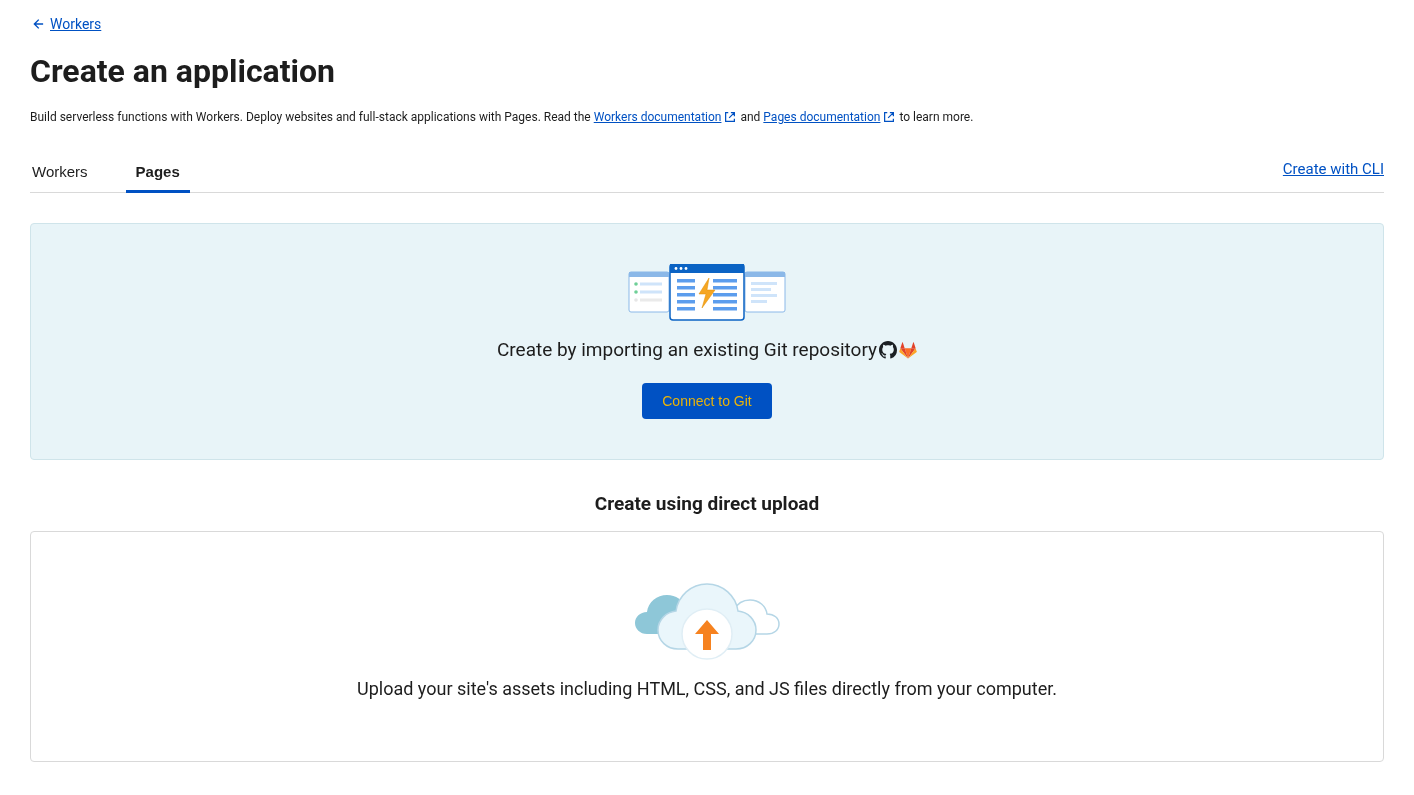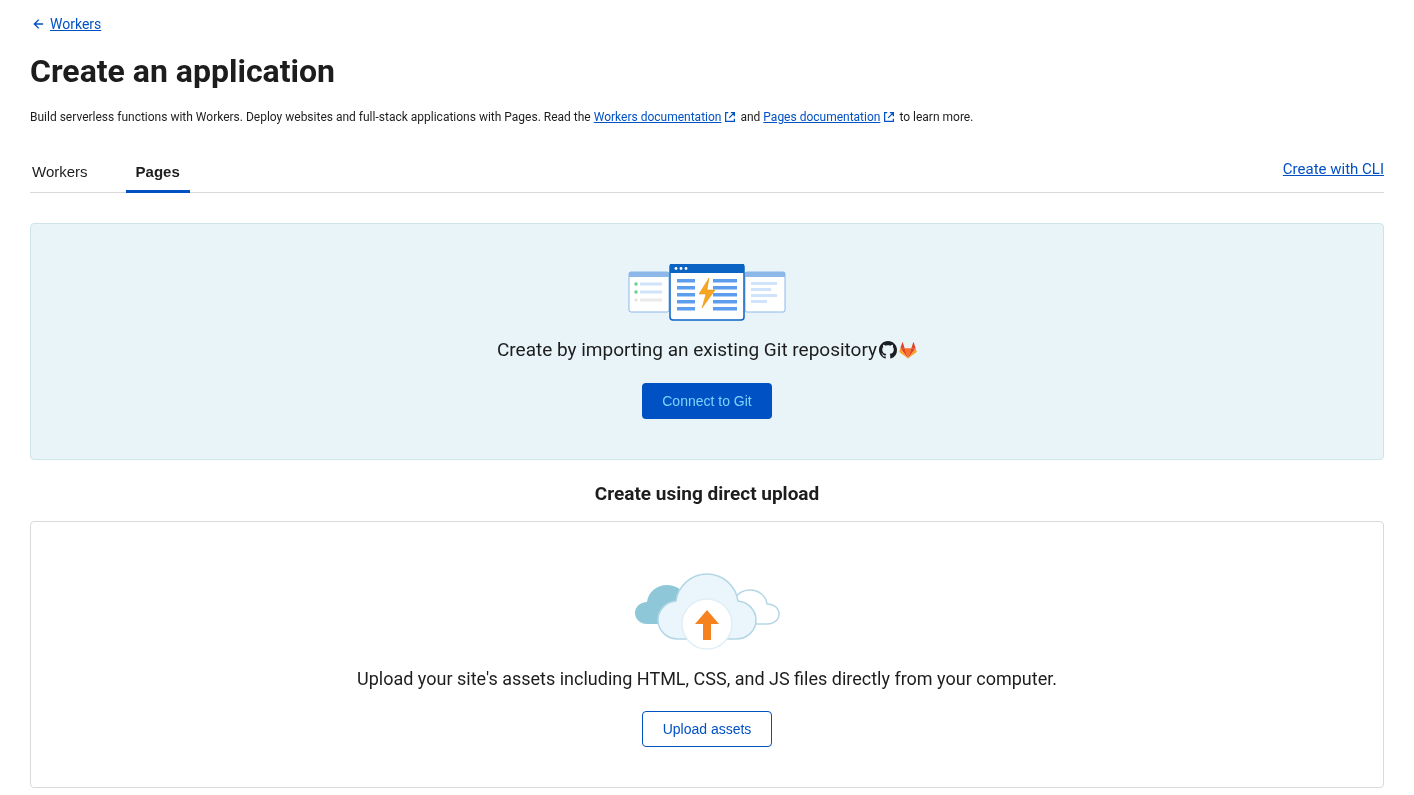--- a/index.html
+++ b/index.html
@@ -87,33 +87,33 @@
       border-radius: 4px;
       padding: 40px 20px;
       display: flex;
       flex-direction: column;
       align-items: center;
       text-align: center;
     }
     .card.git-card {
       background: #e8f4f8;
       border-color: #cfe4ea;
-      margin-bottom: 22px;
+      margin-bottom: 32px;
     }
     .card-title {
       font-size: 19px;
       color: #1d1d1d;
       margin: 16px 0 22px 0;
       display: flex;
       align-items: center;
       gap: 2px;
     }
     .btn-primary {
       background: #0051c3;
-      color: #7dd3fc;
+      color: #eab308;
       border: none;
       border-radius: 4px;
       padding: 10px 20px;
       font-size: 14px;
       cursor: pointer;
     }
     .btn-outline {
       background: #ffffff;
       color: #0051c3;
       border: 1px solid #0051c3;
@@ -243,17 +243,16 @@
 
     <path d="M75 12c-16 0-29 12-31 27-10 1-18 9-18 19 0 11 9 19 20 19h58c11 0 20-8 20-19 0-10-8-18-18-19C104 24 91 12 75 12z" fill="#eaf6fb" stroke="#b5d6e6" stroke-width="1.5"></path>
 
     <circle cx="75" cy="62" r="25" fill="#ffffff" stroke="#e0eef5" stroke-width="1.5"></circle>
 
     <path d="M75 48 L63 62 H71 V78 H79 V62 H87 Z" fill="#f6821f"></path>
   </svg>
 
   <p class="card-title" style="font-size:18px;">Upload your site's assets including HTML, CSS, and JS files directly from your computer.</p>
 
-  <button class="btn-outline">Upload assets</button>
 </div>
 
 
 
 
 </body></html>

